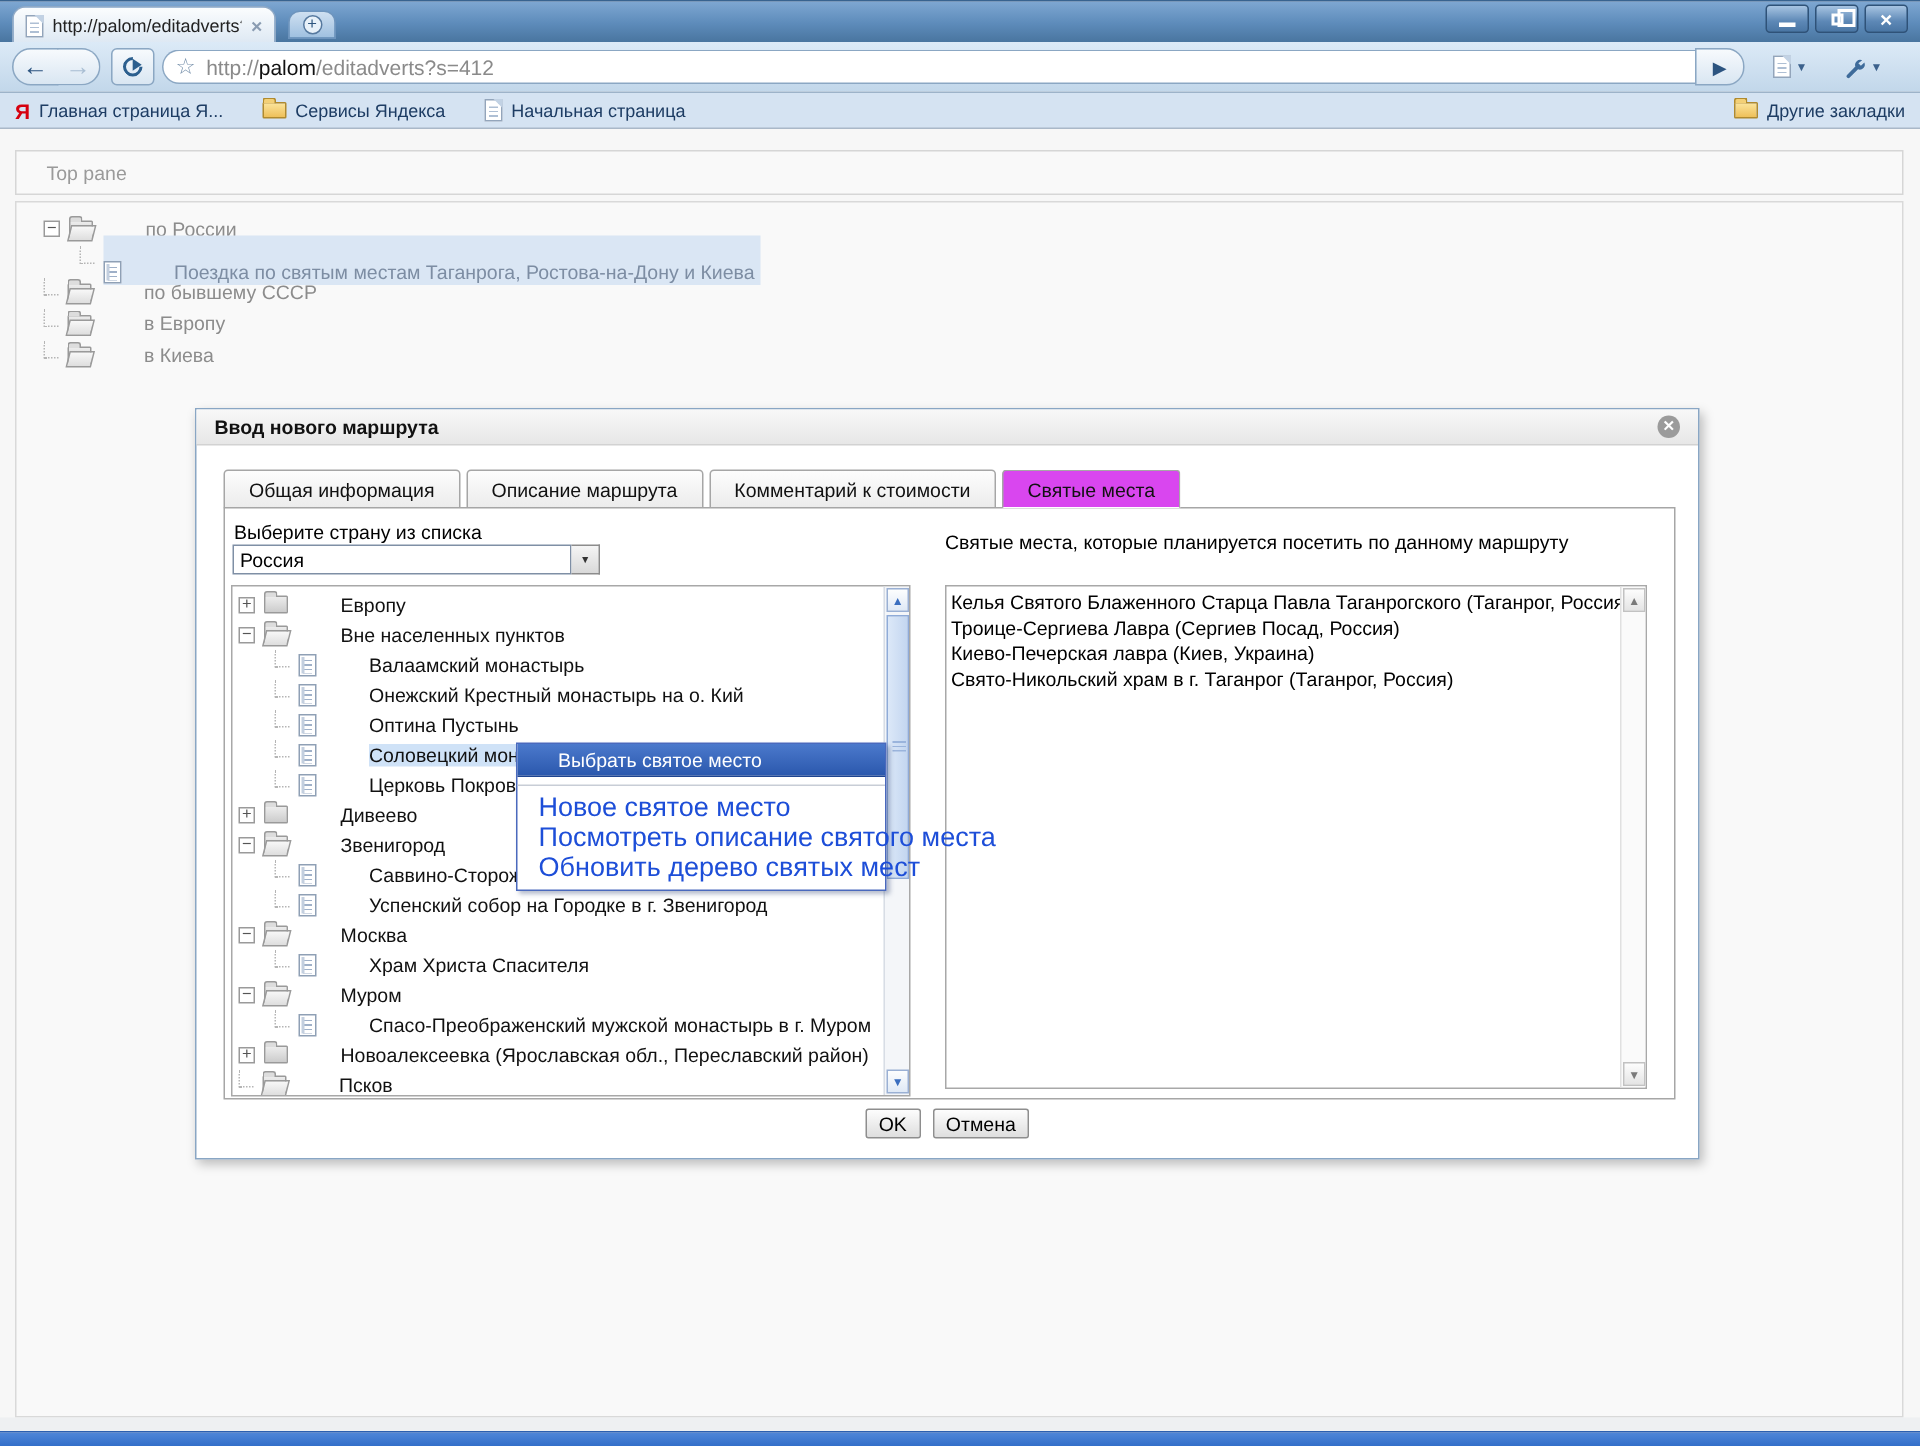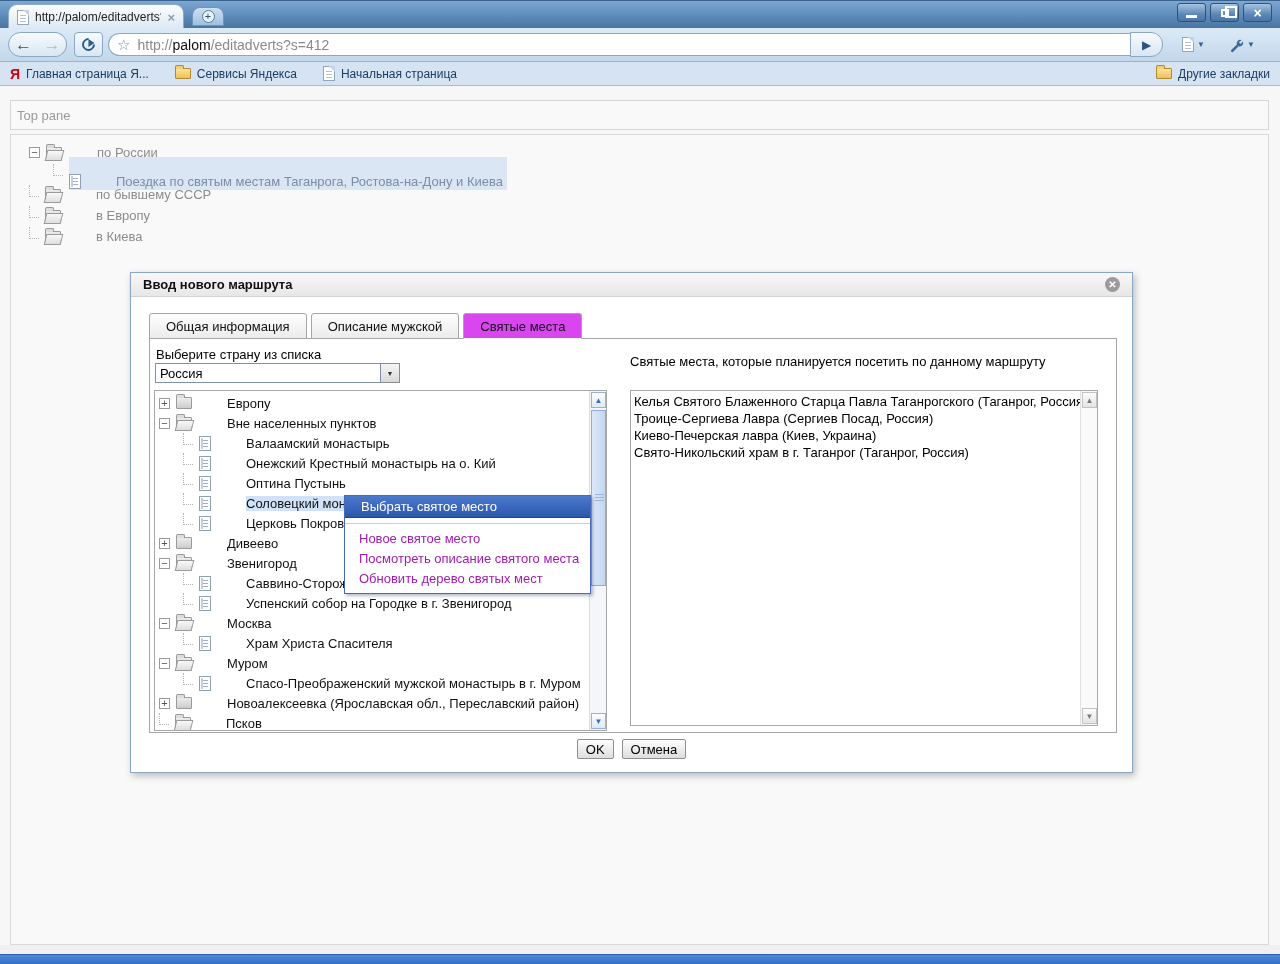--- a/index.html
+++ b/index.html
@@ -70,21 +70,21 @@
   .bm-right { margin-left: auto; }
   .ya-ico { color: #d6000f; font-weight: bold; font-size: 14px; }
   .folder-ico { position: relative; width: 16px; height: 11px; border: 1px solid #b08a2e; border-radius: 1px;
     background: linear-gradient(180deg, #fbe39a, #eec05a); flex: none; }
   .folder-ico::before { content: ""; position: absolute; top: -4px; left: -1px; width: 7px; height: 3px;
     background: #f3d077; border: 1px solid #b08a2e; border-bottom: none; border-radius: 2px 2px 0 0; }
 
   
   .content { position: absolute; left: 0; top: 87px; width: 1280px; height: 866px; background: #f7f7f7; }
   .toppane { position: absolute; left: 10px; top: 13px; width: 1259px; height: 30px;
-    border: 1px solid #d6d6d6; background: #f9f9f9; display: flex; align-items: center; padding: 0 6px;
+    border: 1px solid #d6d6d6; background: #f9f9f9; display: flex; align-items: center; padding: 0 20px;
     font-size: 13px; color: #9a9a9a; }
   .mainbox { position: absolute; left: 10px; top: 47px; width: 1259px; height: 811px;
     border: 1px solid #d9d9d9; background: #f9f9f9; }
 
   
   .trow { display: flex; align-items: center; height: 21px; gap: 6px; white-space: nowrap; }
   .expand { width: 11px; height: 11px; border: 1px solid #9a9a9a; background: #fff; flex: none;
     font-size: 11px; line-height: 8px; text-align: center; color: #555; }
   .conn { width: 10px; height: 12px; border-left: 1px dotted #b5b5b5; border-bottom: 1px dotted #b5b5b5; margin-bottom: 8px; flex: none; }
   .ico { position: relative; flex: none; }
@@ -159,23 +159,23 @@
 
   .dlg-buttons { position: absolute; left: 0; right: 0; top: 466px; display: flex; justify-content: center; gap: 8px; }
   .btn { height: 20px; border: 1px solid #8e8e8e; border-radius: 2px;
     background: linear-gradient(180deg, #fdfdfd, #dedede); font-size: 13px; color: #000;
     display: flex; align-items: center; justify-content: center; padding: 0 8px; }
 
   
   .ctxmenu { position: absolute; left: 344px; top: 495px; width: 247px; background: #fff;
     border: 1px solid #4a69bd; box-shadow: 2px 2px 3px rgba(40,60,110,.35); z-index: 50; }
   .ctx-hot { height: 22px; background: linear-gradient(180deg, #4b79cc, #2b58ad);
-    border-bottom: 1px solid #1e4490; color: #fff; font-size: 13px; display: flex; align-items: center; padding: 0 16px; }
+    border-bottom: 1px solid #1e4490; color: #fff; font-size: 13px; display: flex; align-items: center; padding: 0 27px; }
   .ctx-sep { height: 6px; border-bottom: 1px solid #c8cdd6; margin-bottom: 4px; }
-  .ctx-item { height: 20px; font-size: 13px; color: #a21caf; display: flex; align-items: center; padding: 0 14px; white-space: nowrap; }
+  .ctx-item { height: 20px; font-size: 18px; color: #1d4ed8; display: flex; align-items: center; padding: 0 14px; white-space: nowrap; }
   .ctxmenu .pad-bottom { height: 5px; }
 
   
   .bottom-gap { position: absolute; left: 0; top: 945px; width: 1280px; height: 9px; background: #eef0f2; }
   .bottombar { position: absolute; left: 0; top: 954px; width: 1280px; height: 10px;
     background: linear-gradient(180deg, #4f86d8, #336fc9); border-top: 1px solid #2b5fb0; }
 </style>
 </head>
 <body>
 
@@ -291,21 +291,24 @@
   <div class="dialog">
     <div class="dlg-titlebar">
       <span class="dlg-title">Ввод нового маршрута</span>
       <span class="dlg-close">✕</span>
     </div>
     <div class="dlg-tabs">
       <div class="dtab">
           <span>Общая информация</span>
         </div>
       <div class="dtab">
-          <span>Описание мужской</span>
+          <span>Описание маршрута</span>
+        </div>
+      <div class="dtab">
+          <span>Комментарий к стоимости</span>
         </div>
       <div class="dtab active">
           <span>Святые места</span>
         </div>
     </div>
     <div class="dlg-panel">
       <div class="country-label">Выберите страну из списка</div>
       <div class="combo">
         <div class="combo-field">Россия</div>
         <div class="combo-btn">

